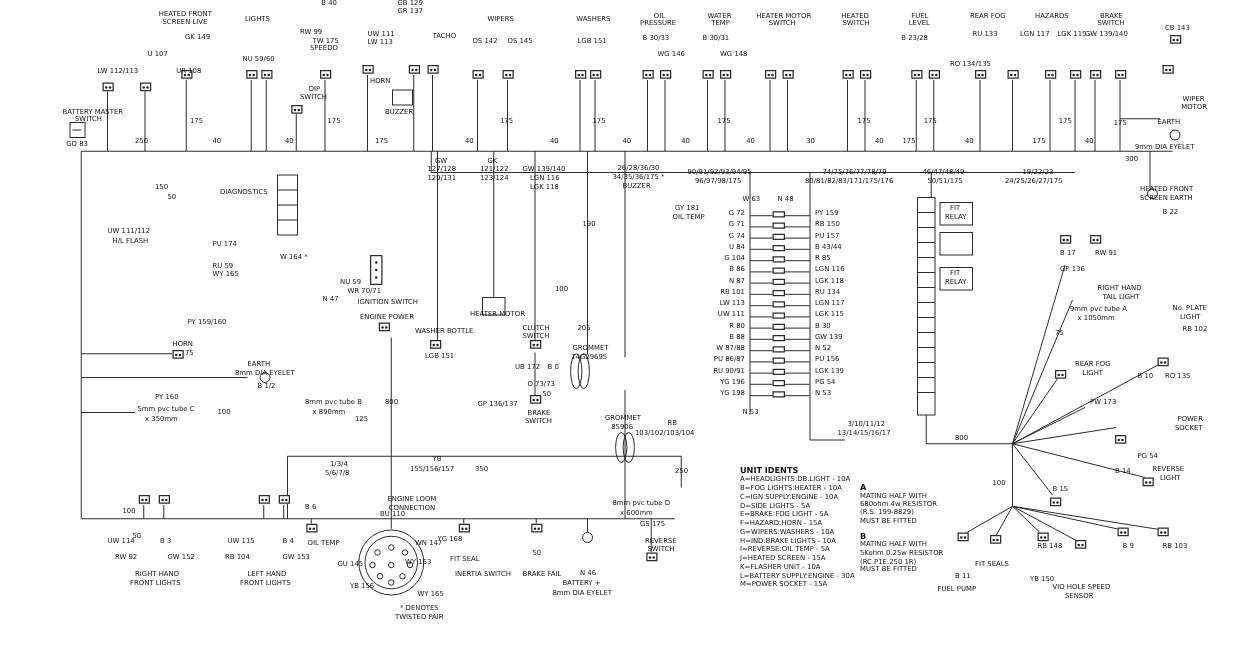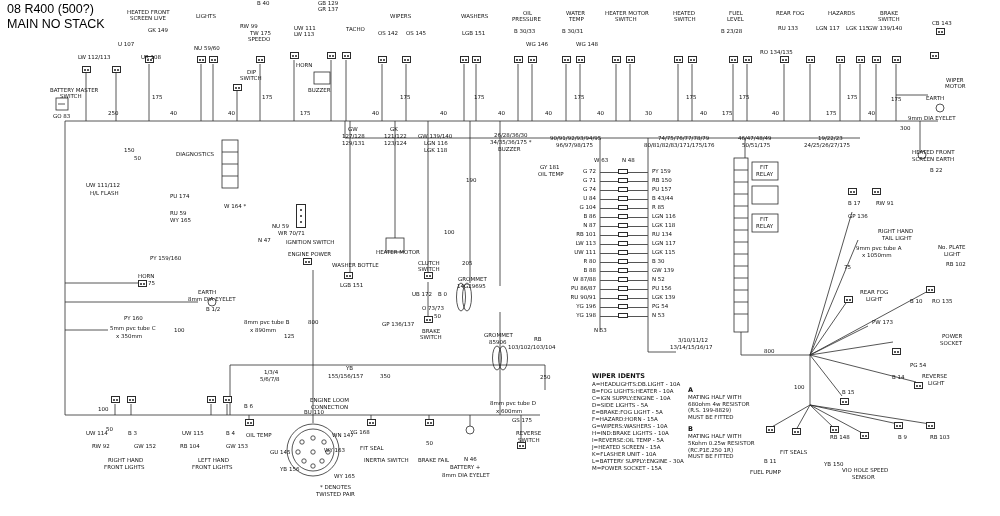--- a/index.html
+++ b/index.html
@@ -60,24 +60,20 @@
       <circle cx="304" cy="461" r="2.2"></circle>
         <circle cx="322" cy="461" r="2.2"></circle>
         <circle cx="313" cy="466" r="2.2"></circle>
       <circle cx="212" cy="302" r="4"></circle>
         <circle cx="922" cy="155" r="4"></circle>
       <circle cx="940" cy="108" r="4"></circle>
         <circle cx="470" cy="430" r="4"></circle>
     </g>
   </svg>
 
-  <div class="titleblock">
-    <div>08 R400 (500?)</div>
-    <div>MAIN NO STACK</div>
-  </div>
 
   <div id="labels-layer">
       <div class="lbl" style="left: 127px; top: 10px;">HEATED FRONT</div>
       <div class="lbl" style="left: 130px; top: 16px;">SCREEN LIVE</div>
       <div class="lbl" style="left: 148px; top: 28px;">GK 149</div>
       <div class="lbl" style="left: 152px; top: 95px;">175</div>
       <div class="lbl" style="left: 196px; top: 14px;">LIGHTS</div>
       <div class="lbl" style="left: 194px; top: 46px;">NU 59/60</div>
       <div class="lbl" style="left: 240px; top: 24px;">RW 99</div>
       <div class="lbl" style="left: 257px; top: 1px;">B 40</div>
@@ -623,21 +619,21 @@
       <div class="lbl" style="left: 560px; top: 304px; width: 36px; text-align: right;">YG 196</div>
       <div class="lbl" style="left: 652px; top: 304px;">PG 54</div>
       <div class="rung" style="left: 600px; top: 316px; width: 48px;"></div>
       <div class="fusebox" style="left: 618px; top: 313px;"></div>
       <div class="lbl" style="left: 560px; top: 313px; width: 36px; text-align: right;">YG 198</div>
       <div class="lbl" style="left: 652px; top: 313px;">N 53</div>
       <div class="lbl" style="left: 594px; top: 328px;">N 53</div>
     </div>
 
   <div id="fuse-idents" class="panel" style="left:592px;top:372px;">
-    <div class="pt">WIPER IDENTS</div>
+    <div class="pt">UNIT IDENTS</div>
     <div id="fuse-idents-items">
         <div class="pi">A=HEADLIGHTS:DB.LIGHT - 10A</div>
         <div class="pi">B=FOG LIGHTS:HEATER - 10A</div>
         <div class="pi">C=IGN SUPPLY:ENGINE - 10A</div>
         <div class="pi">D=SIDE LIGHTS - 5A</div>
         <div class="pi">E=BRAKE:FOG LIGHT - 5A</div>
         <div class="pi">F=HAZARD:HORN - 15A</div>
         <div class="pi">G=WIPERS:WASHERS - 10A</div>
         <div class="pi">H=IND:BRAKE LIGHTS - 10A</div>
         <div class="pi">I=REVERSE:OIL TEMP - 5A</div>

